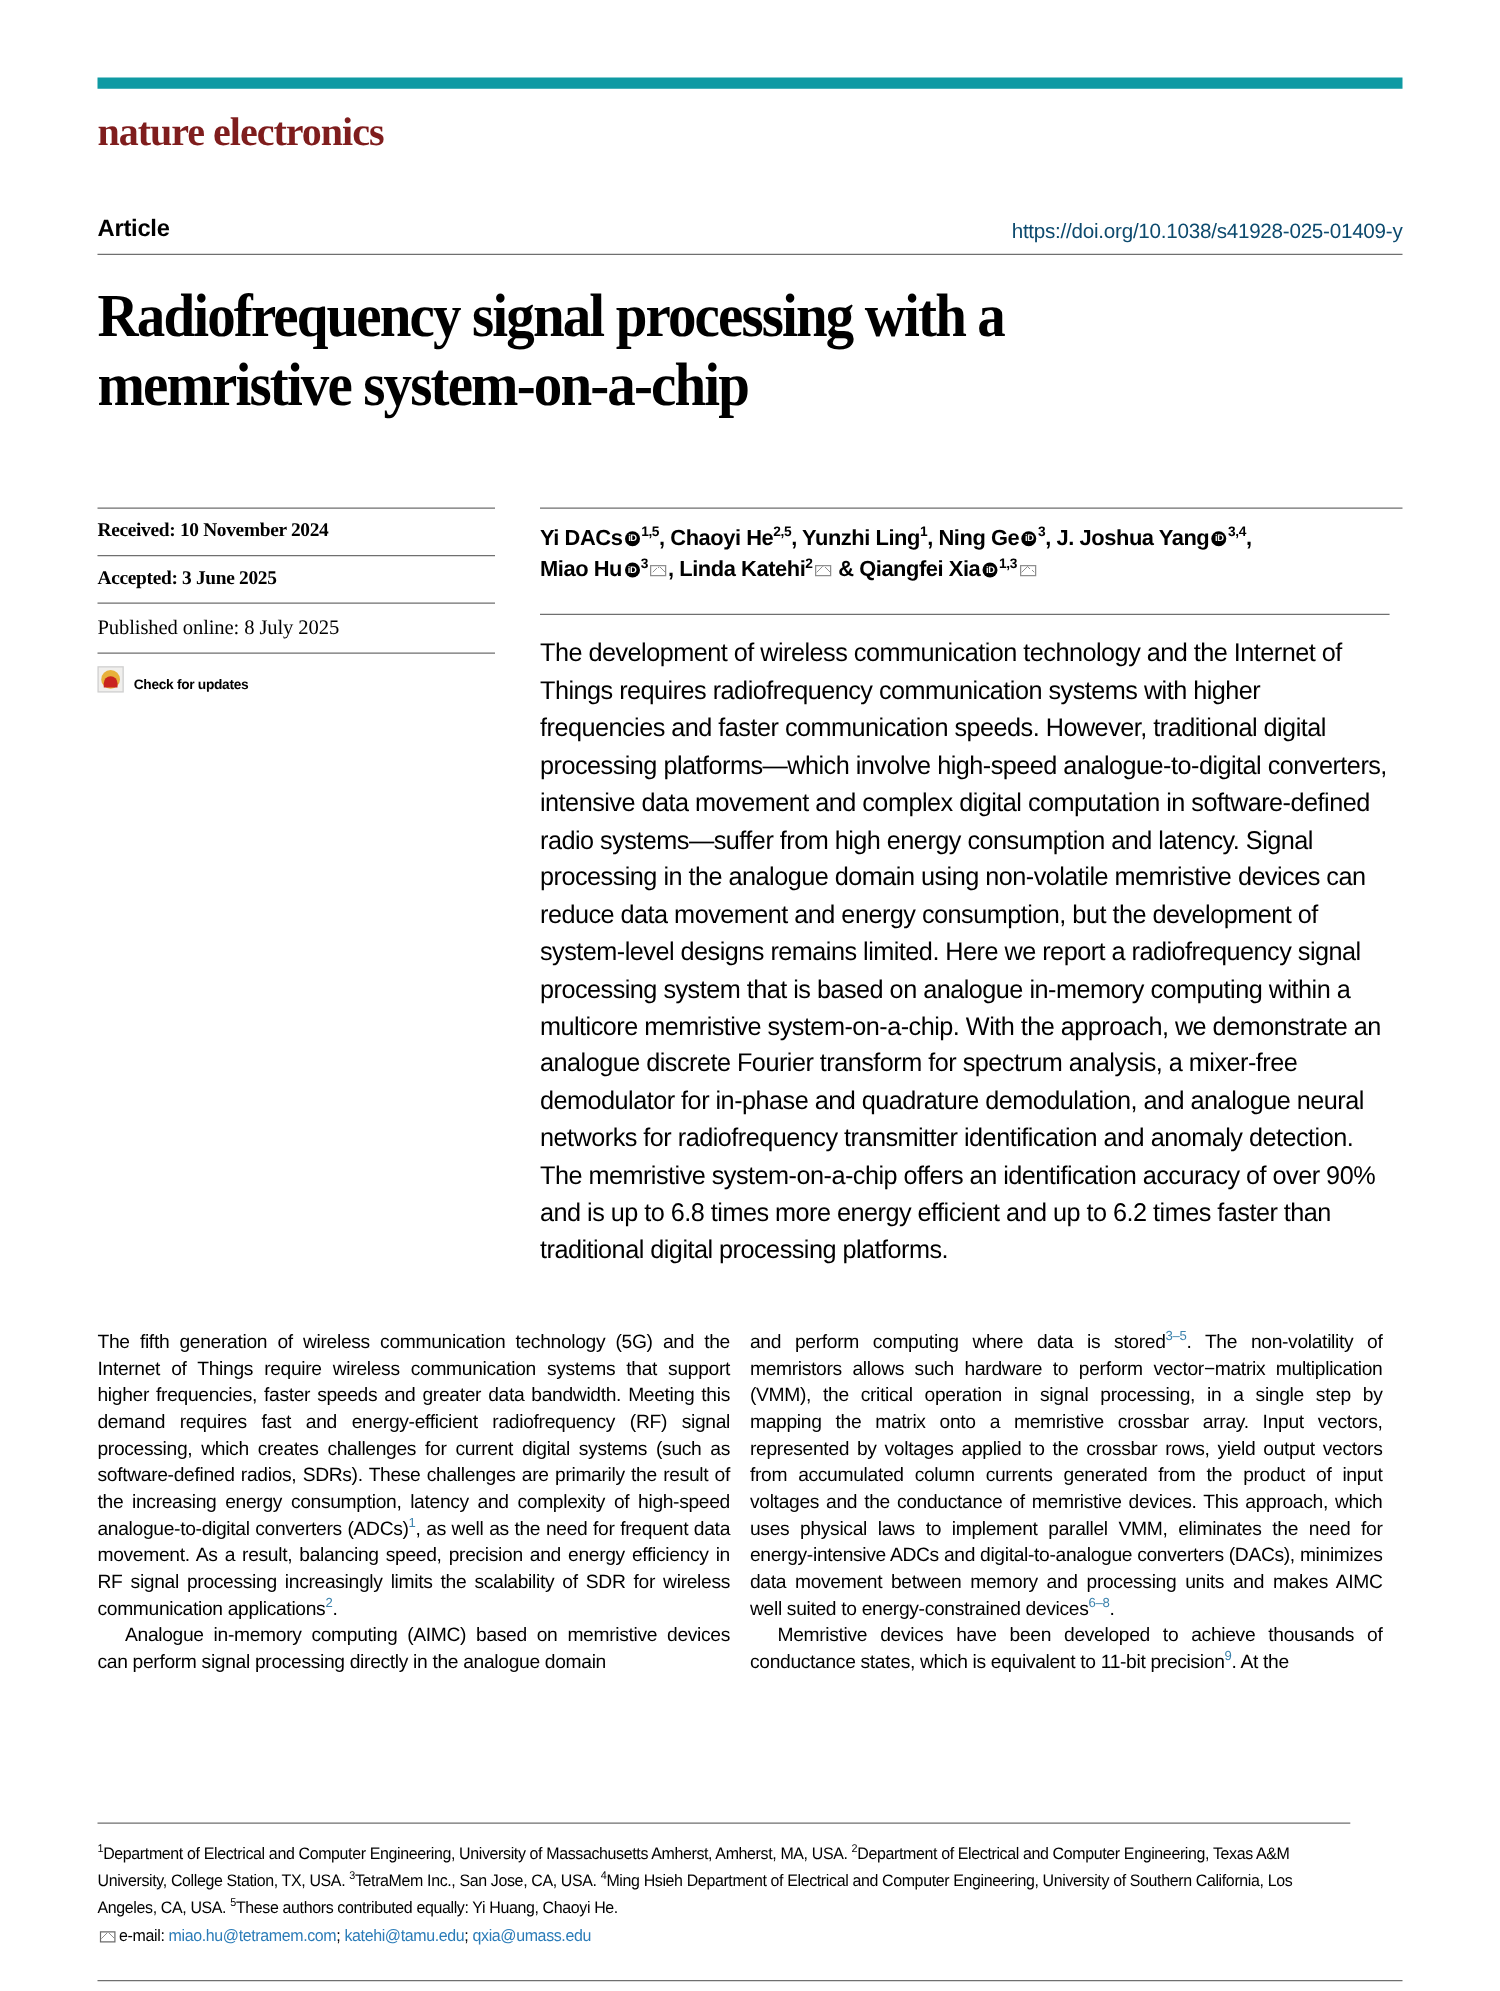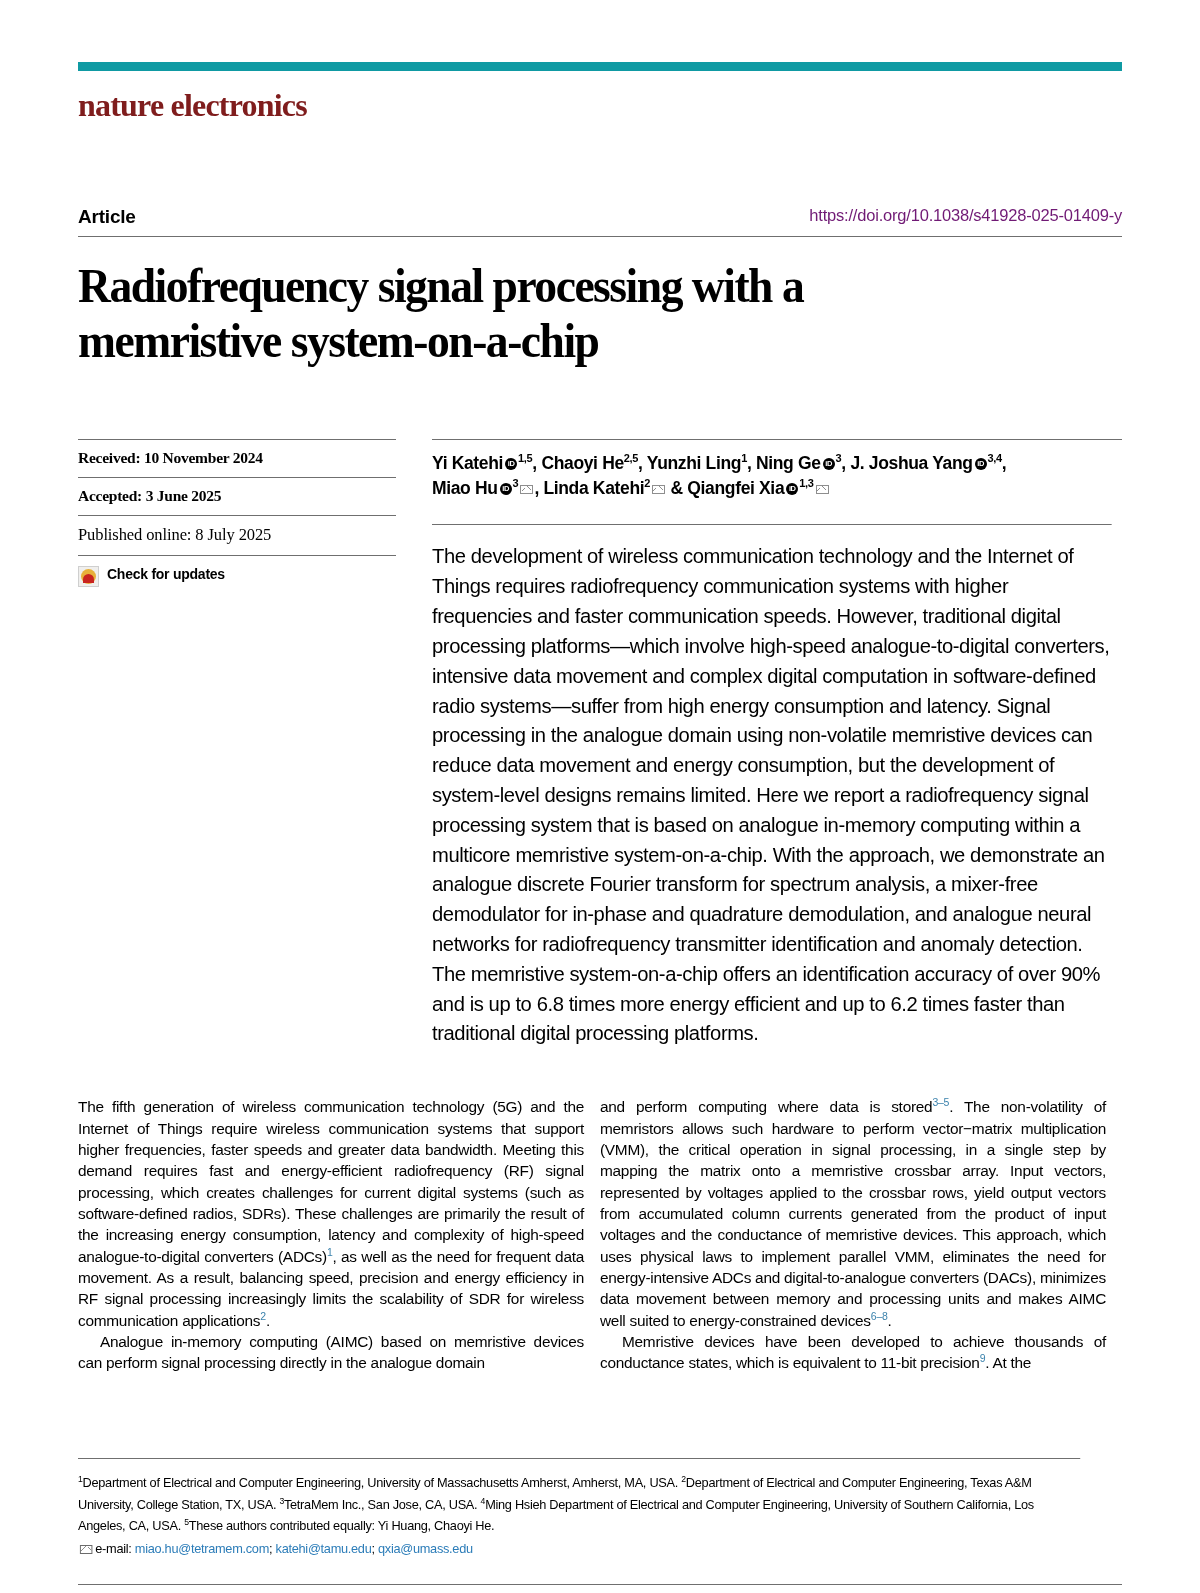--- a/index.html
+++ b/index.html
@@ -35,34 +35,34 @@
     font-size: 32px;
     letter-spacing: -0.8px;
     line-height: 1.0;
     margin-top: 18px;
     color: #7f1d1d;
   }
 
   
   .art-row {
     display: flex;
-    align-items: flex-start;
+    align-items: flex-end;
     justify-content: space-between;
-    margin-top: 85px;
+    margin-top: 52px;
     padding-bottom: 8px;
     border-bottom: 1.5px solid #6f6f6f;
   }
   .art-label {
     font-size: 19px;
     font-weight: 700;
     letter-spacing: -0.2px;
   }
   .doi-link {
     font-size: 16.5px;
-    color: #701a75;
+    color: #0c4a6e;
     letter-spacing: -0.2px;
     text-decoration: none;
   }
 
   
   .title {
     font-family: "Liberation Serif", serif;
     font-weight: 700;
     font-size: 49px;
     line-height: 1.12;
@@ -93,23 +93,23 @@
   .date-row.serif {
     font-family: "Liberation Serif", serif;
     font-weight: 400;
     font-size: 16.5px;
     letter-spacing: -0.1px;
   }
   .updates-row {
     border-top: 1.3px solid #6f6f6f;
     padding: 10px 0 0 0;
     display: flex;
-    align-items: flex-start;
+    align-items: flex-end;
     gap: 8px;
-    font-size: 14px;
+    font-size: 11px;
     font-weight: 600;
     letter-spacing: -0.25px;
   }
   .crossmark {
     width: 19px; height: 19px;
     flex: 0 0 19px;
     border: 1px solid #cfcfcf;
     background: #f0efed;
     position: relative;
     display: inline-block;
@@ -296,21 +296,21 @@
         <span class="crossmark">
           <i class="cm-outer"></i>
             <i class="cm-inner"></i>
         </span>
         <span>Check for updates</span>
       </div>
     </div>
 
     <div class="meta-right">
       <div class="authors">
-        <div id="author-line-1"><span>Yi Katehi</span><span class="orcid"></span><sup>1,5</sup>, <span>Chaoyi He</span><sup>2,5</sup>, <span>Yunzhi Ling</span><sup>1</sup>, <span>Ning Ge</span><span class="orcid"></span><sup>3</sup>, <span>J. Joshua Yang</span><span class="orcid"></span><sup>3,4</sup>, </div>
+        <div id="author-line-1"><span>Yi DACs</span><span class="orcid"></span><sup>1,5</sup>, <span>Chaoyi He</span><sup>2,5</sup>, <span>Yunzhi Ling</span><sup>1</sup>, <span>Ning Ge</span><span class="orcid"></span><sup>3</sup>, <span>J. Joshua Yang</span><span class="orcid"></span><sup>3,4</sup>, </div>
         <div id="author-line-2"><span>Miao Hu</span><span class="orcid"></span><sup>3</sup><span class="envelope"></span>, <span>Linda Katehi</span><sup>2</sup><span class="envelope"></span> &amp; <span>Qiangfei Xia</span><span class="orcid"></span><sup>1,3</sup><span class="envelope"></span></div>
       </div>
       <div class="abstract">The development of wireless communication technology and the Internet of Things requires radiofrequency communication systems with higher frequencies and faster communication speeds. However, traditional digital processing platforms—which involve high-speed analogue-to-digital converters, intensive data movement and complex digital computation in software-defined radio systems—suffer from high energy consumption and latency. Signal processing in the analogue domain using non-volatile memristive devices can reduce data movement and energy consumption, but the development of system-level designs remains limited. Here we report a radiofrequency signal processing system that is based on analogue in-memory computing within a multicore memristive system-on-a-chip. With the approach, we demonstrate an analogue discrete Fourier transform for spectrum analysis, a mixer-free demodulator for in-phase and quadrature demodulation, and analogue neural networks for radiofrequency transmitter identification and anomaly detection. The memristive system-on-a-chip offers an identification accuracy of over 90% and is up to 6.8 times more energy efficient and up to 6.2 times faster than traditional digital processing platforms.</div>
     </div>
 
   </div>
 
   <div class="body-cols">
     <div class="col">
       <p><span>The fifth generation of wireless communication technology (5G) and the Internet of Things require wireless communication systems that support higher frequencies, faster speeds and greater data bandwidth. Meeting this demand requires fast and energy-efficient radiofrequency (RF) signal processing, which creates challenges for current digital systems (such as software-defined radios, SDRs). These challenges are primarily the result of the increasing energy consumption, latency and complexity of high-speed analogue-to-digital converters (ADCs)</span><span class="ref">1</span><span>, as well as the need for frequent data movement. As a result, balancing speed, precision and energy efficiency in RF signal processing increasingly limits the scalability of SDR for wireless communication applications</span><span class="ref">2</span><span>.</span></p>

